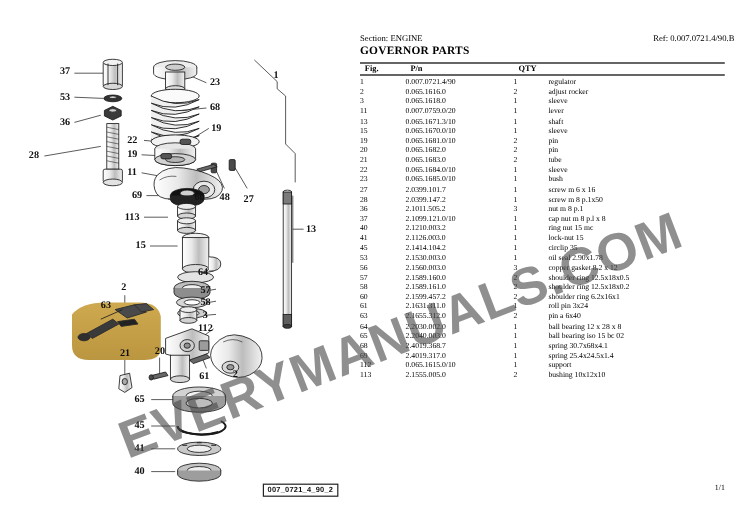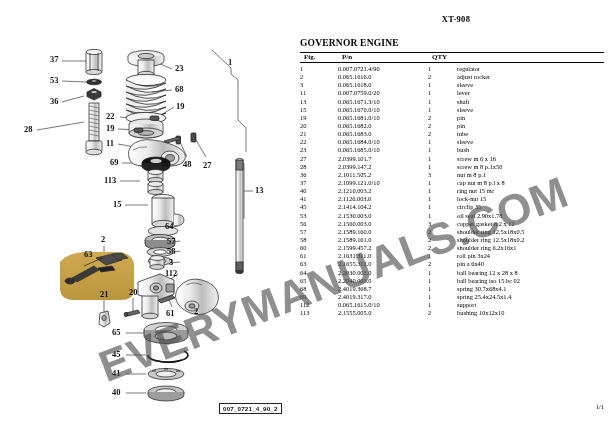--- a/index.html
+++ b/index.html
@@ -473,24 +473,27 @@
     <div class="callout" style="left:112px; top:328px;">65</div>
     <div class="callout" style="left:112px; top:350px;">45</div>
     <div class="callout" style="left:112px; top:369px;">41</div>
     <div class="callout" style="left:112px; top:388px;">40</div>
 
     <div class="fig-caption">007_0721_4_90_2</div>
   </div>
 
   <div class="table-panel">
 
-    <div class="doc-title">XT-908</div>
-
-
-    <div class="group-title">GOVERNOR ENGINE</div>
+
+    <div class="section-line">
+      <div class="section-label">Section: ENGINE</div>
+      <div class="ref-label">Ref: 0.007.0721.4/90.B</div>
+    </div>
+
+    <div class="group-title">GOVERNOR PARTS</div>
 
     <div class="rule-top"></div>
 
     <div class="head-row">
       <span class="c-fig">Fig.</span>
       <span class="c-pn">P/n</span>
       <span class="c-qty">QTY</span>
     </div>
 
     <div class="rule-bottom"></div>

